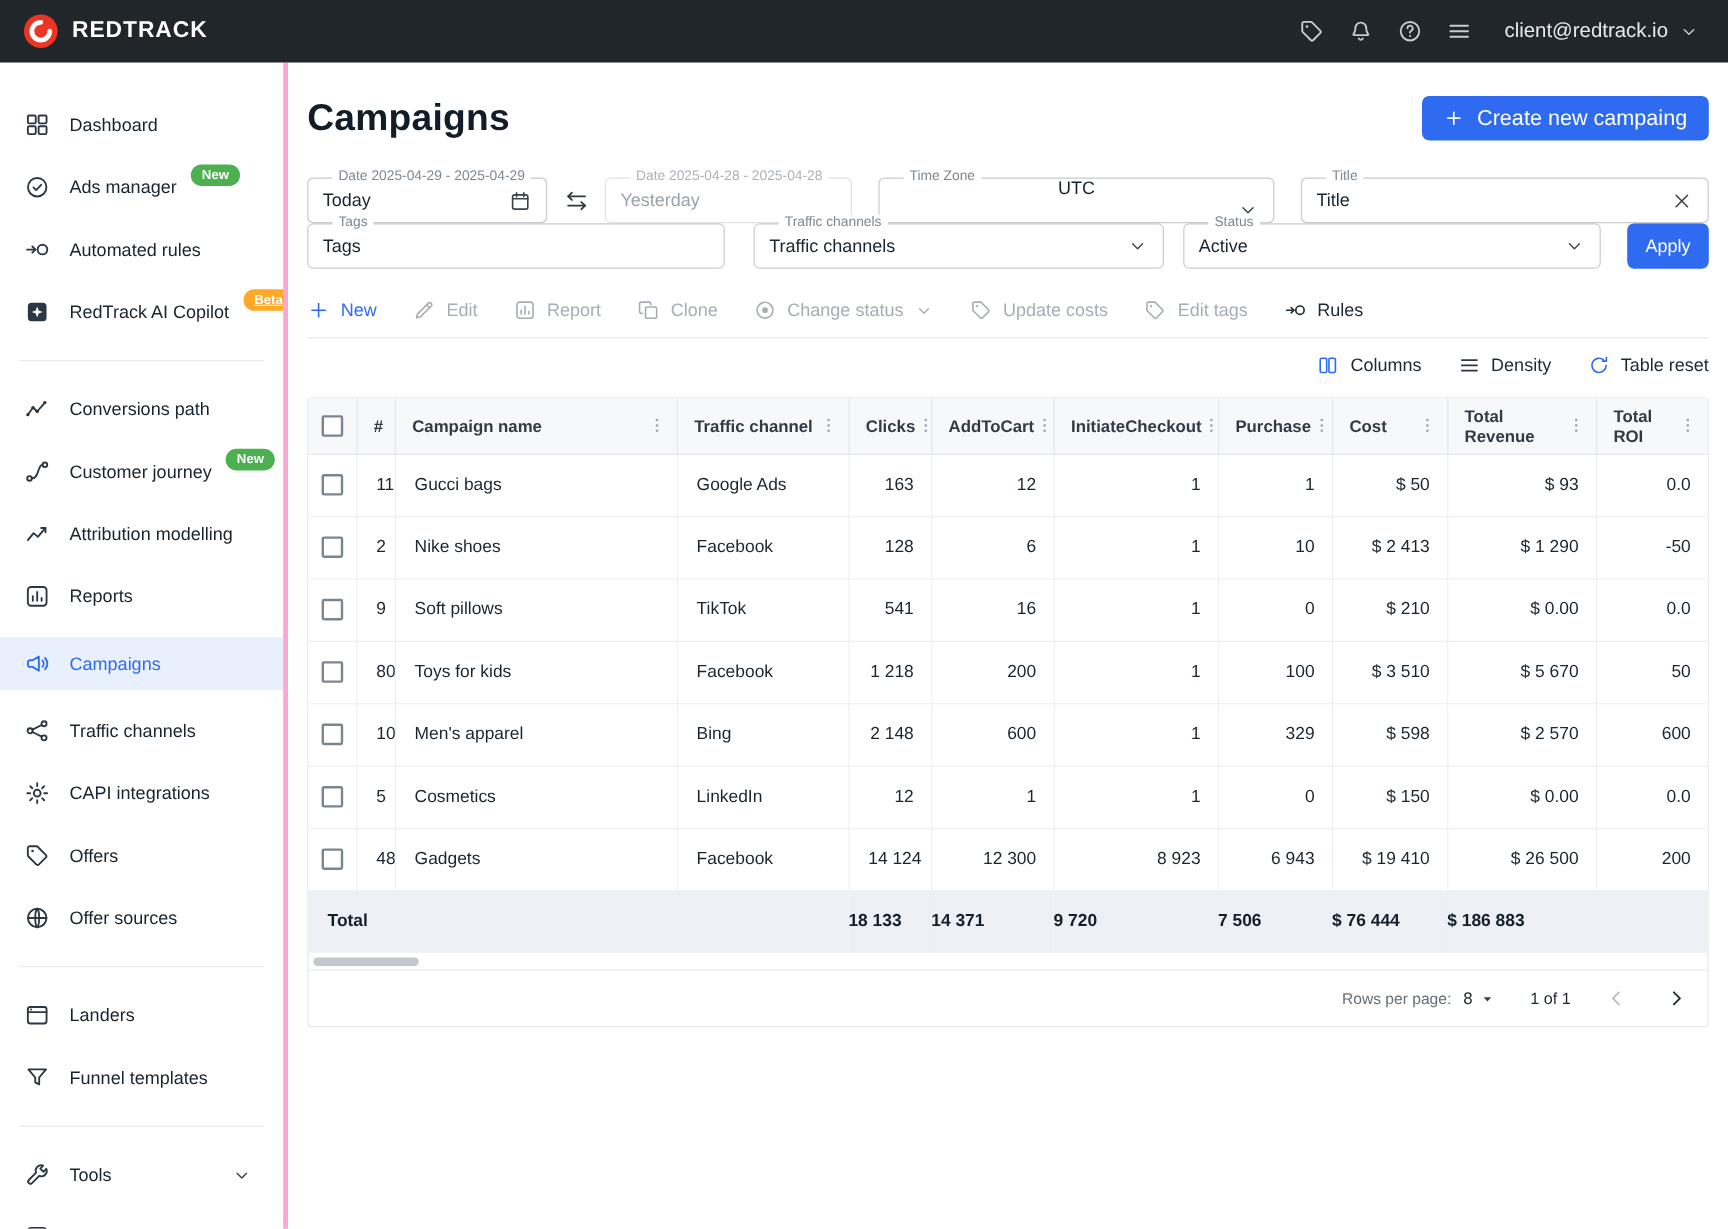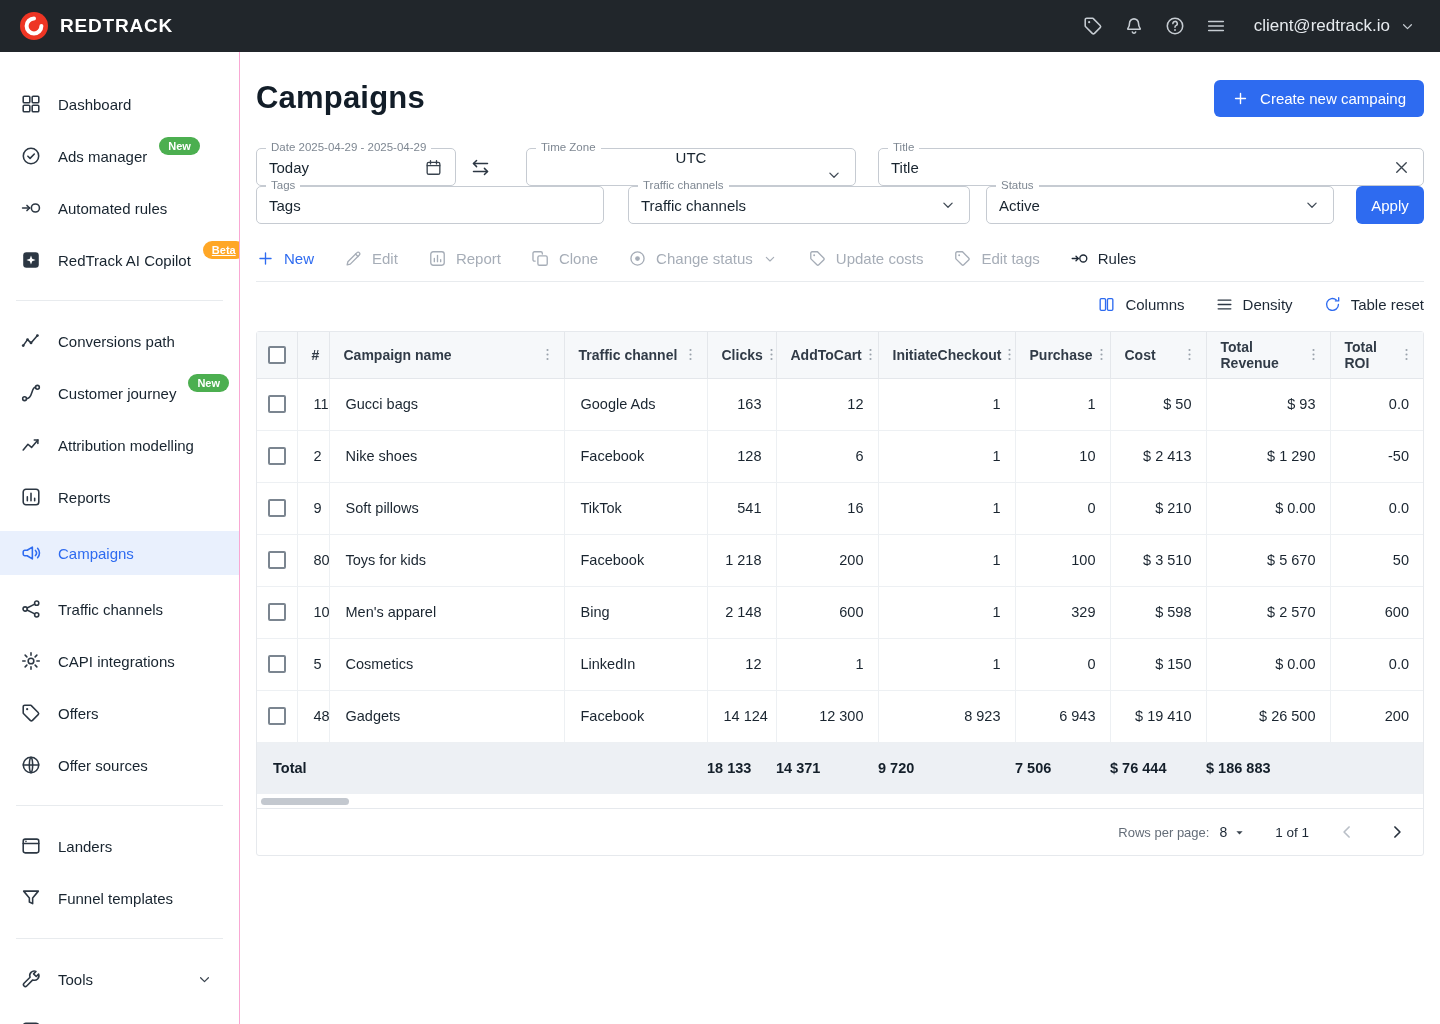--- a/index.html
+++ b/index.html
@@ -14,45 +14,45 @@
   .brand { display:flex; align-items:center; gap:10px; cursor:pointer; }
   .logo-circle { width:32px; height:32px; display:inline-flex; }
   .logo-circle svg { width:100%; height:100%; }
   .brand-text { color:#fff; font-weight:700; font-size:19px; letter-spacing:.8px; }
   .topbar-right { margin-left:auto; display:flex; align-items:center; gap:19px; }
   .tb-icon { width:22px; height:22px; color:#c6ccd2; }
   .account { display:flex; align-items:center; gap:9px; color:#e6eaee; font-size:17px; cursor:pointer; margin-left:8px; }
   .account .icon { width:17px; height:17px; color:#c6ccd2; }
 
   
-  .sidebar { position:fixed; top:52px; left:0; bottom:0; width:240px; background:#fff; border-right:1px solid #f9a8d4; padding:26px 0 0; overflow:hidden; z-index:10; }
+  .sidebar { position:fixed; top:52px; left:0; bottom:0; width:240px; background:#fff; border-right:4px solid #f9a8d4; padding:26px 0 0; overflow:hidden; z-index:10; }
   .sb-item { display:flex; align-items:center; height:52px; padding:0 26px 0 20px; gap:16px; font-size:15px; color:#18242f; cursor:pointer; }
   .sb-item .sb-icon { width:22px; height:22px; color:#2c3743; }
   .sb-item.active { background:#e9f0fd; color:#2e6bf0; height:44px; margin:8px 0; }
   .sb-item.active .sb-icon { color:#2e6bf0; }
   .sb-label { white-space:nowrap; }
   .sb-badge { font-size:11px; font-weight:700; color:#fff; border-radius:10px; padding:3px 9px; transform:translateY(-10px); margin-left:-4px; }
   .sb-badge.new { background:#4caf50; }
   .sb-badge.beta { background:#ffa726;text-decoration:underline; }
   .sb-chevron { width:17px; height:17px; color:#39434e; margin-left:auto; }
   .sb-divider { height:1px; background:#e8ebee; margin:14px 16px; }
 
   
   .main { position:fixed; top:52px; left:240px; width:1200px; height:972px; padding:26px 16px 0; background:#fff; overflow:hidden; }
   .page-head { display:flex; align-items:flex-start; }
   .page-head h1 { font-size:31px; font-weight:700; color:#121d28; letter-spacing:.2px; line-height:40px; }
-  .btn-primary { margin-left:auto; margin-top:2px; height:37px; background:#2e6bf0; color:#fff; border-radius:6px; font-size:15px; display:flex; align-items:center; gap:11px; padding:0 18px; }
+  .btn-primary { margin-left:auto; margin-top:2px; height:37px; background:#2e6bf0; color:#fff; border-radius:6px; font-size:18px; display:flex; align-items:center; gap:11px; padding:0 18px; }
   .btn-primary .icon { width:17px; height:17px; color:#fff; }
 
   
   .filters-row { display:flex; align-items:center; }
   .row1 { margin-top:30px; }
   .row2 { }
   .field { position:relative; height:38px; border:1px solid #c6cbd2; border-radius:5px; display:flex; align-items:center; padding:0 12px; font-size:15px; color:#18242f; background:#fff; cursor:pointer; }
-  .field-label { position:absolute; top:-8px; left:9px; background:#fff; padding:0 5px; font-size:11.5px; color:#7e8792; white-space:nowrap; }
+  .field-label { position:absolute; top:-8px; left:20px; background:#fff; padding:0 5px; font-size:11.5px; color:#7e8792; white-space:nowrap; }
   .field-value { white-space:nowrap; overflow:hidden; }
   .field .chev { width:18px; height:18px; color:#414b56; margin-left:auto; }
   .field .trail-icon { width:19px; height:19px; color:#39434e; margin-left:auto; }
   .field.compare { border-color:#dfe2e7; color:#9aa2ac; cursor:default; }
   .field.compare .field-label { color:#abb2bb; }
   .field-input { border:none; outline:none; flex:1; font:inherit; color:#18242f; background:transparent; min-width:0; }
   .f-date1 { width:200px; }
   .swap-btn { width:48px; display:flex; justify-content:center; align-items:center; color:#2c3743; }
   .swap-btn .icon { width:21px; height:21px; }
   .f-date2 { width:206px; }
@@ -384,20 +384,24 @@
     <button class="swap-btn">
       <span class="icon">
         <svg viewBox="0 0 24 24">
             <path d="M7.5 4L4 7.5 7.5 11"></path>
             <path d="M4 7.5h16"></path>
             <path d="M16.5 13l3.5 3.5-3.5 3.5"></path>
             <path d="M20 16.5H4"></path>
           </svg>
       </span>
     </button>
+    <div class="field f-date2 compare">
+      <span class="field-label">Date 2025-04-28 - 2025-04-28</span>
+      <span class="field-value">Yesterday</span>
+    </div>
     <div class="field f-tz">
       <span class="field-label">Time Zone</span>
       <span class="field-value">UTC</span>
       <span class="chev icon">
           <svg viewBox="0 0 24 24">
             <path d="M6.5 9.5l5.5 5.5 5.5-5.5"></path>
           </svg>
         </span>
     </div>
     <div class="field f-title">

